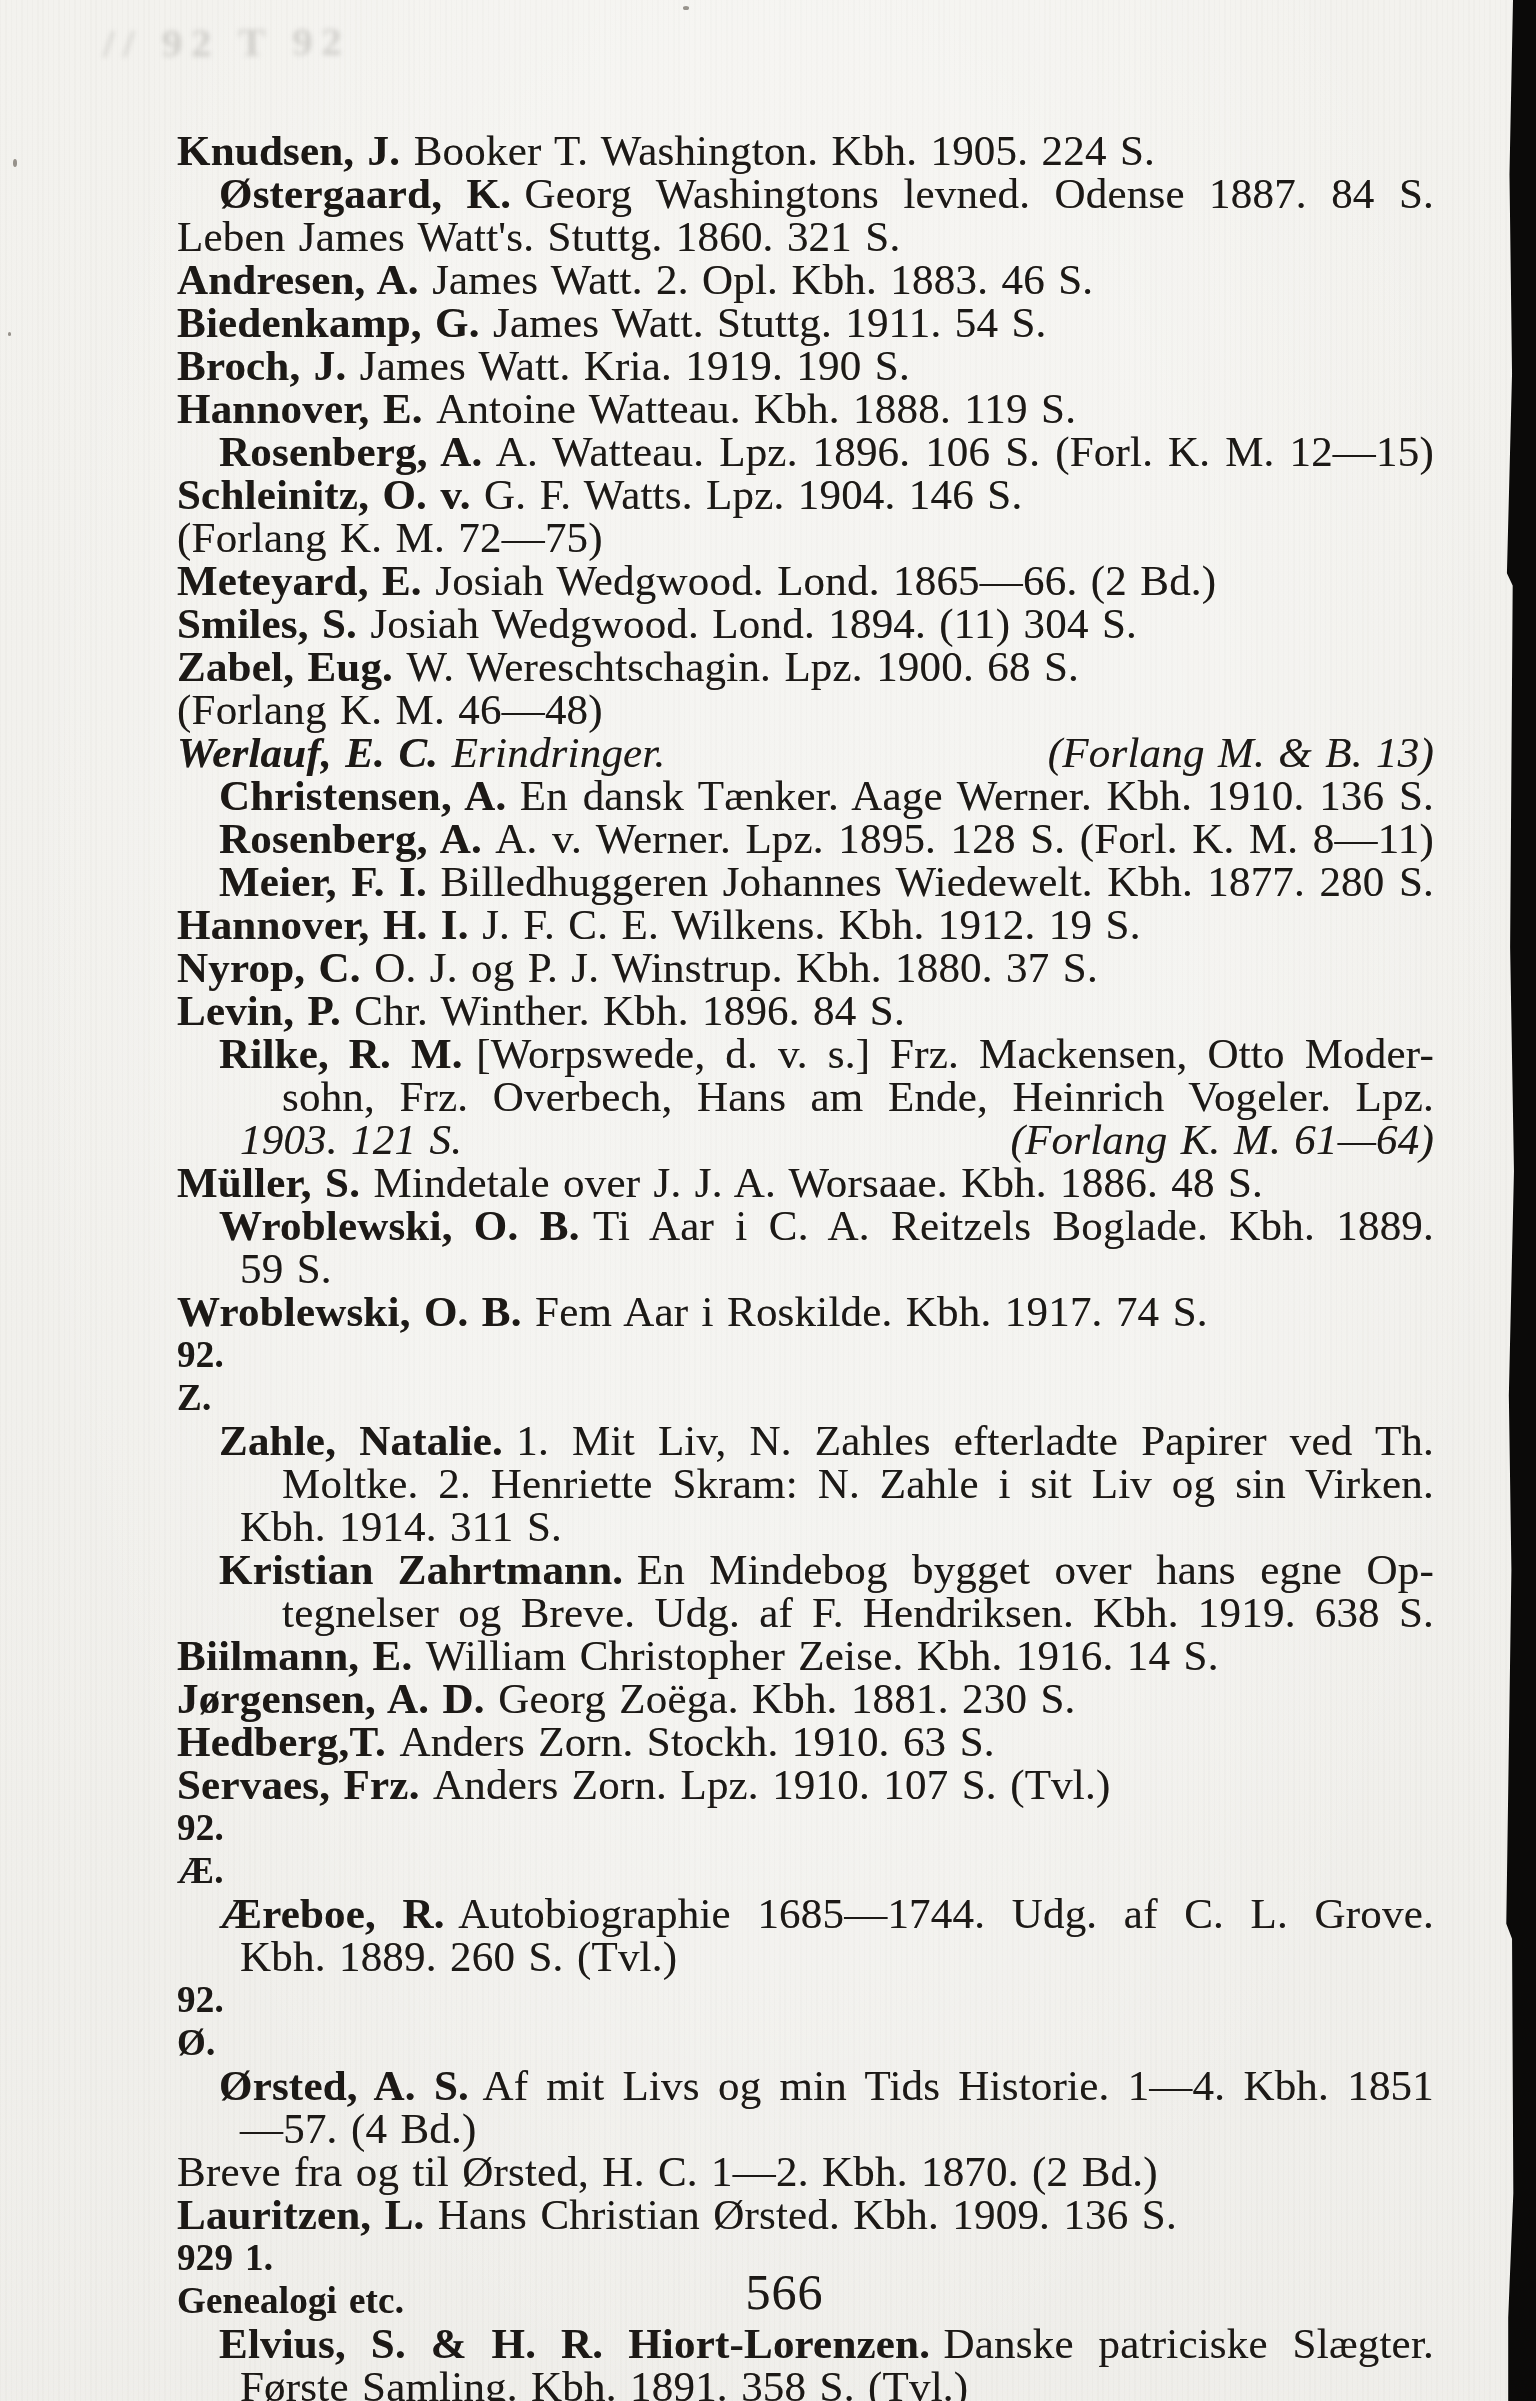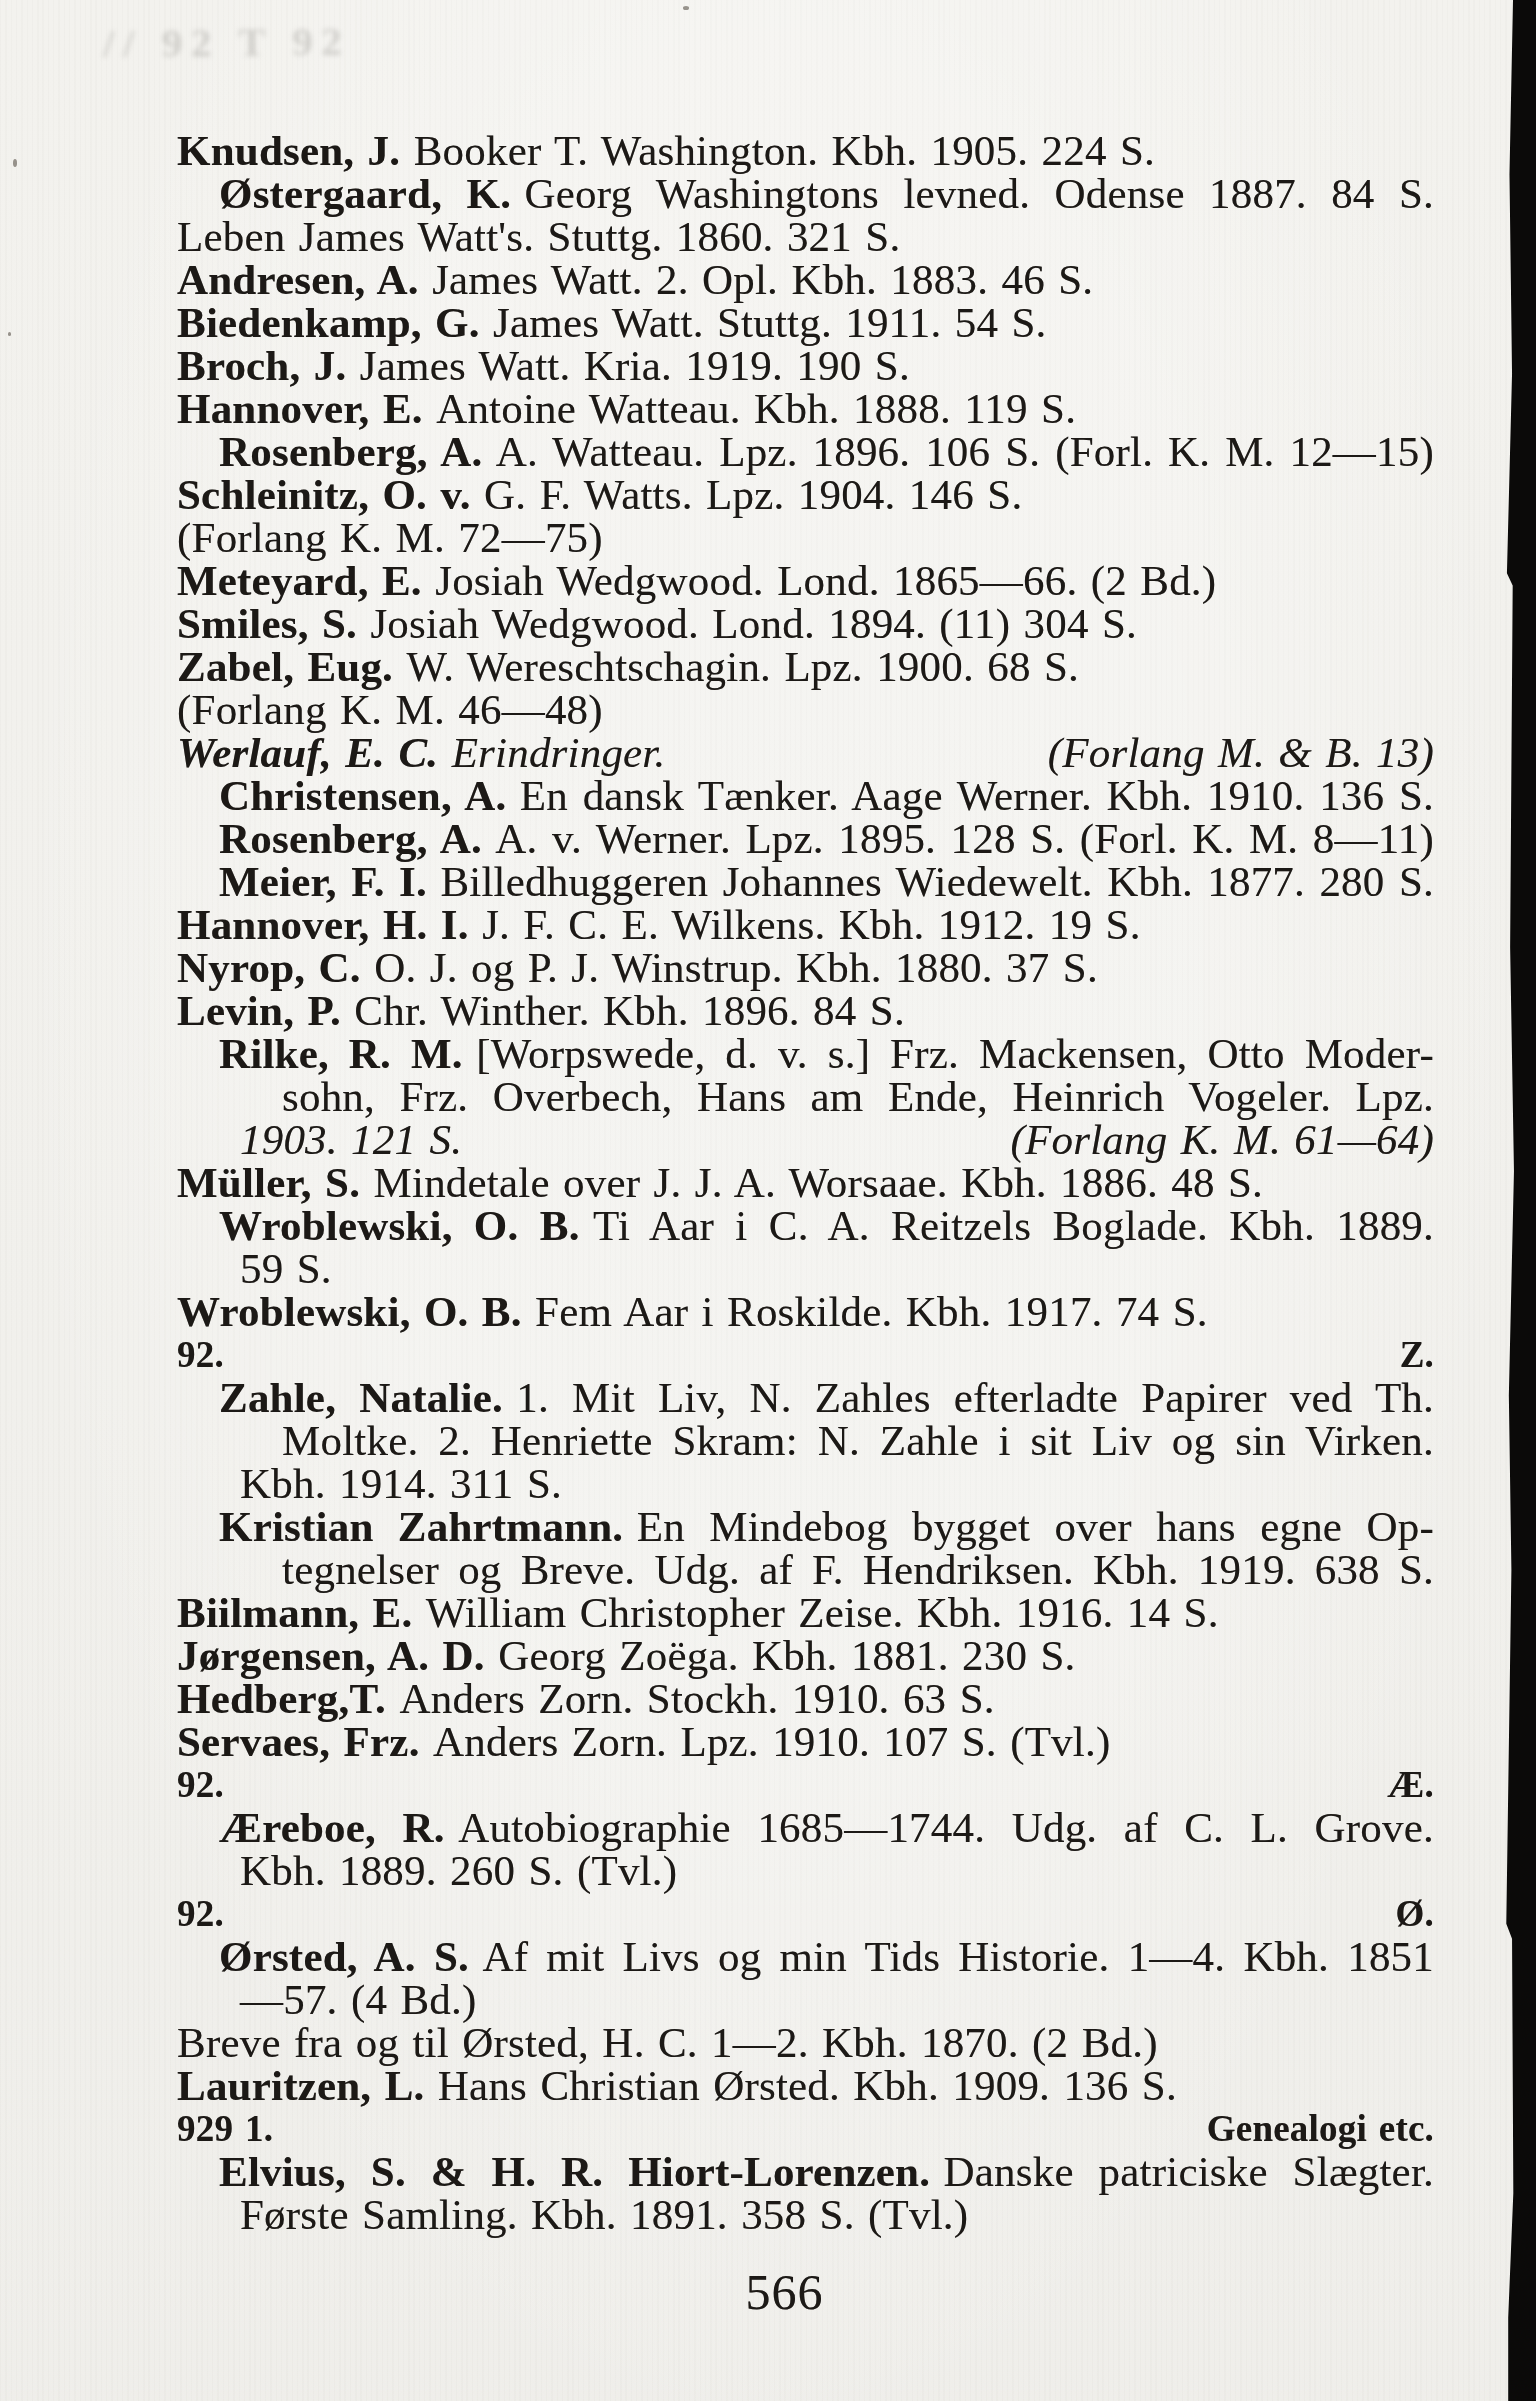--- a/index.html
+++ b/index.html
@@ -34,21 +34,21 @@
     white-space:nowrap;
   }
   .line.fill{
     white-space:normal;
     text-align:justify;text-align-last:justify;margin-left:42px;
   }
   .line.indent{padding-left:63px;}
   .bold-name{font-weight:bold;margin-right:13.4px;}
   .line.right-only{}
   .line.split{display:flex;justify-content:space-between;white-space:nowrap;font-style:italic;}
-  .line.section{display:flex;justify-content:space-between;font-weight:bold;font-size:37px;}
+  .line.section{display:flex;justify-content:space-between;font-weight:bold;font-size:37px;flex-direction:column;}
   .page-number{
     position:absolute;top:2263px;left:0;width:1569px;
     text-align:center;font-size:50px;letter-spacing:1px;
     text-shadow:0 0 0.5px rgba(20,15,10,.4);
   }
   
   .scan-band{
     position:absolute;top:0;right:0;width:32px;height:2492px;
     background:#0b0a09;
     clip-path:polygon(25% 0,100% 0,100% 100%,10% 100%,10% 93%,26% 88%,22% 77.8%,4% 77.2%,20% 63%,12% 56%,28% 47%,16% 38%,24% 23.5%,6% 23%,22% 15%,14% 7%);

